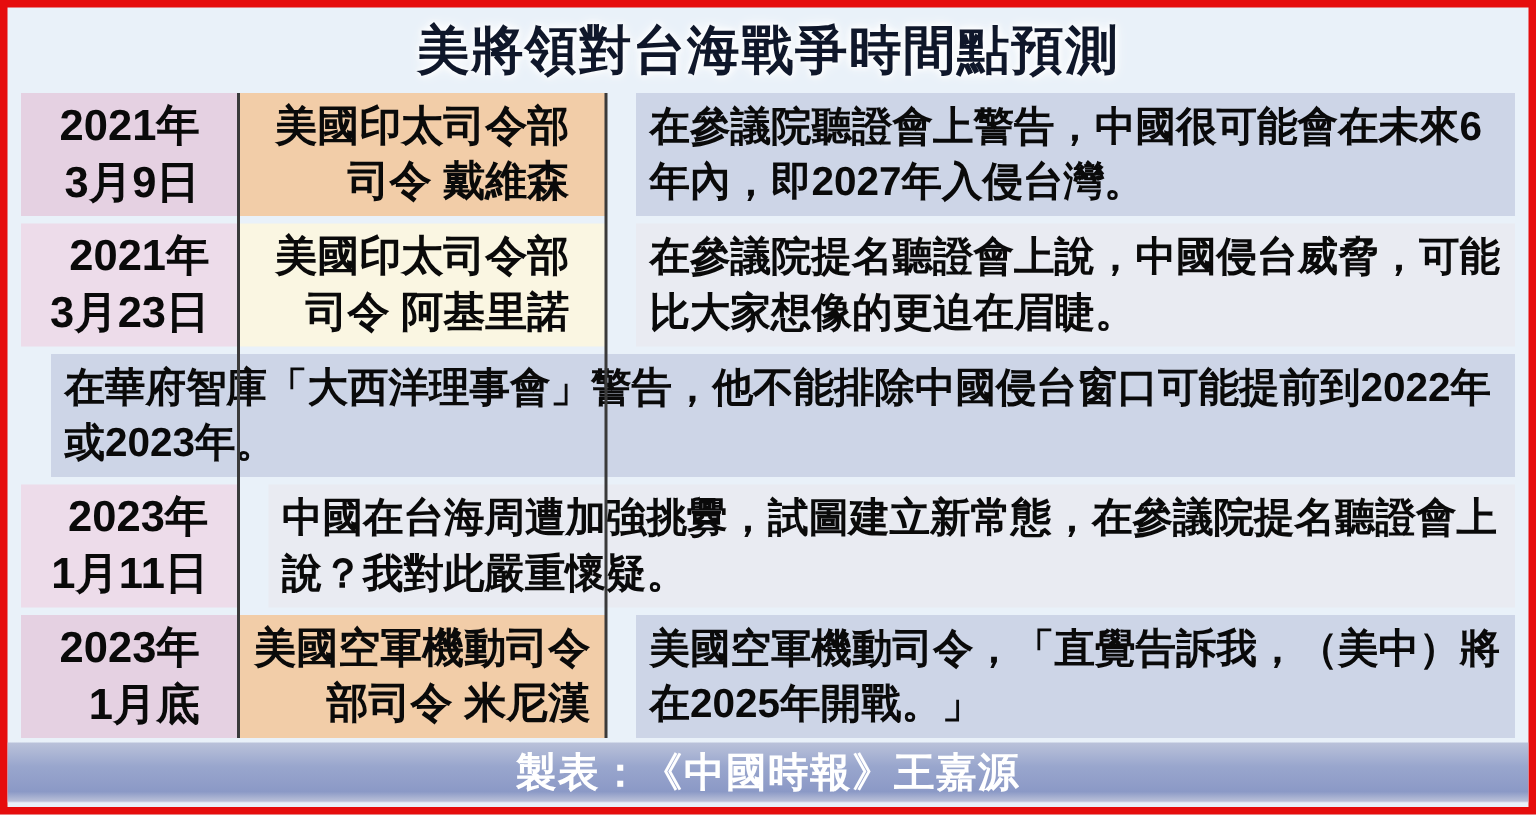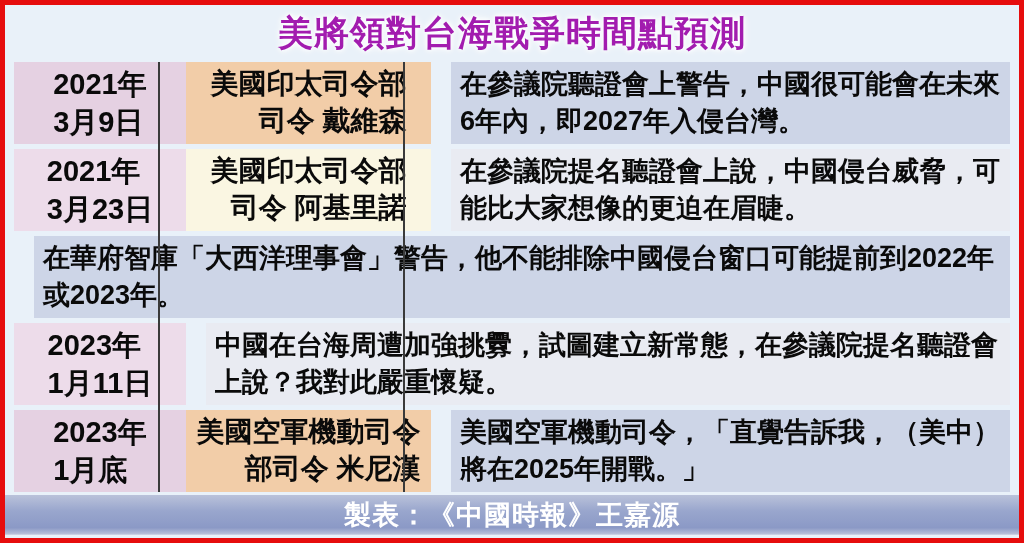--- a/index.html
+++ b/index.html
@@ -10,21 +10,21 @@
     border: 5px solid #e60d0d;
     background: #e9f1f9;
     overflow: hidden;
     position: relative;
   }
 
   .title {
     height: 57px;
     display: flex; align-items: center; justify-content: center;
     font-size: 35px; font-weight: 700;
-    color: #a21caf;
+    color: #0f172a;
     letter-spacing: 1px;
     text-shadow: 0 0 4px #ffffff, 0 0 6px #ffffff, 0 0 10px #ffffff;
   }
 
   .table {
     position: relative;
     margin: 0 9px;
     display: flex; flex-direction: column;
     gap: 5px;
   }
@@ -38,22 +38,22 @@
   .table::after  { left: 389px; }
 
   .row { display: flex; height: 82px; }
 
   .cell {
     display: flex; flex-direction: column; justify-content: center;
     color: #0a0a0a;
     font-weight: 600;
   }
   .cell.date {
-    width: 172px;
-    align-items: center; text-align: left;
+    width: 145px;
+    align-items: center; text-align: right;
     white-space: pre-line;
     font-size: 29px; line-height: 1.32;
   }
   .cell.person {
     width: 245px;
     align-items: center; text-align: right;
     white-space: pre-line;
     font-size: 28px; line-height: 1.32;
   }
   .cell.statement {

